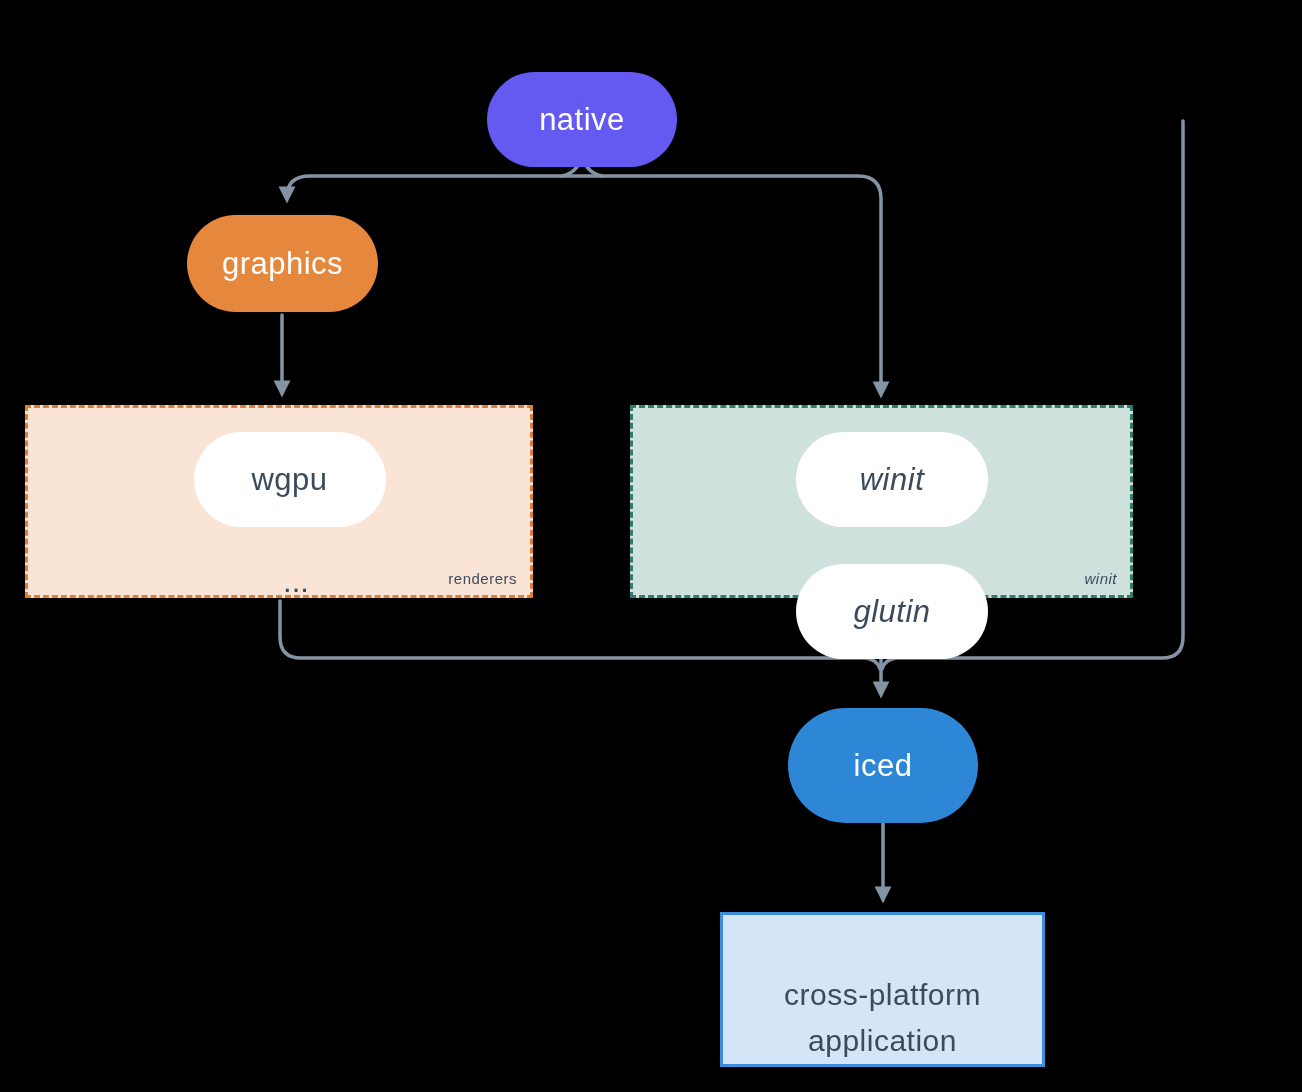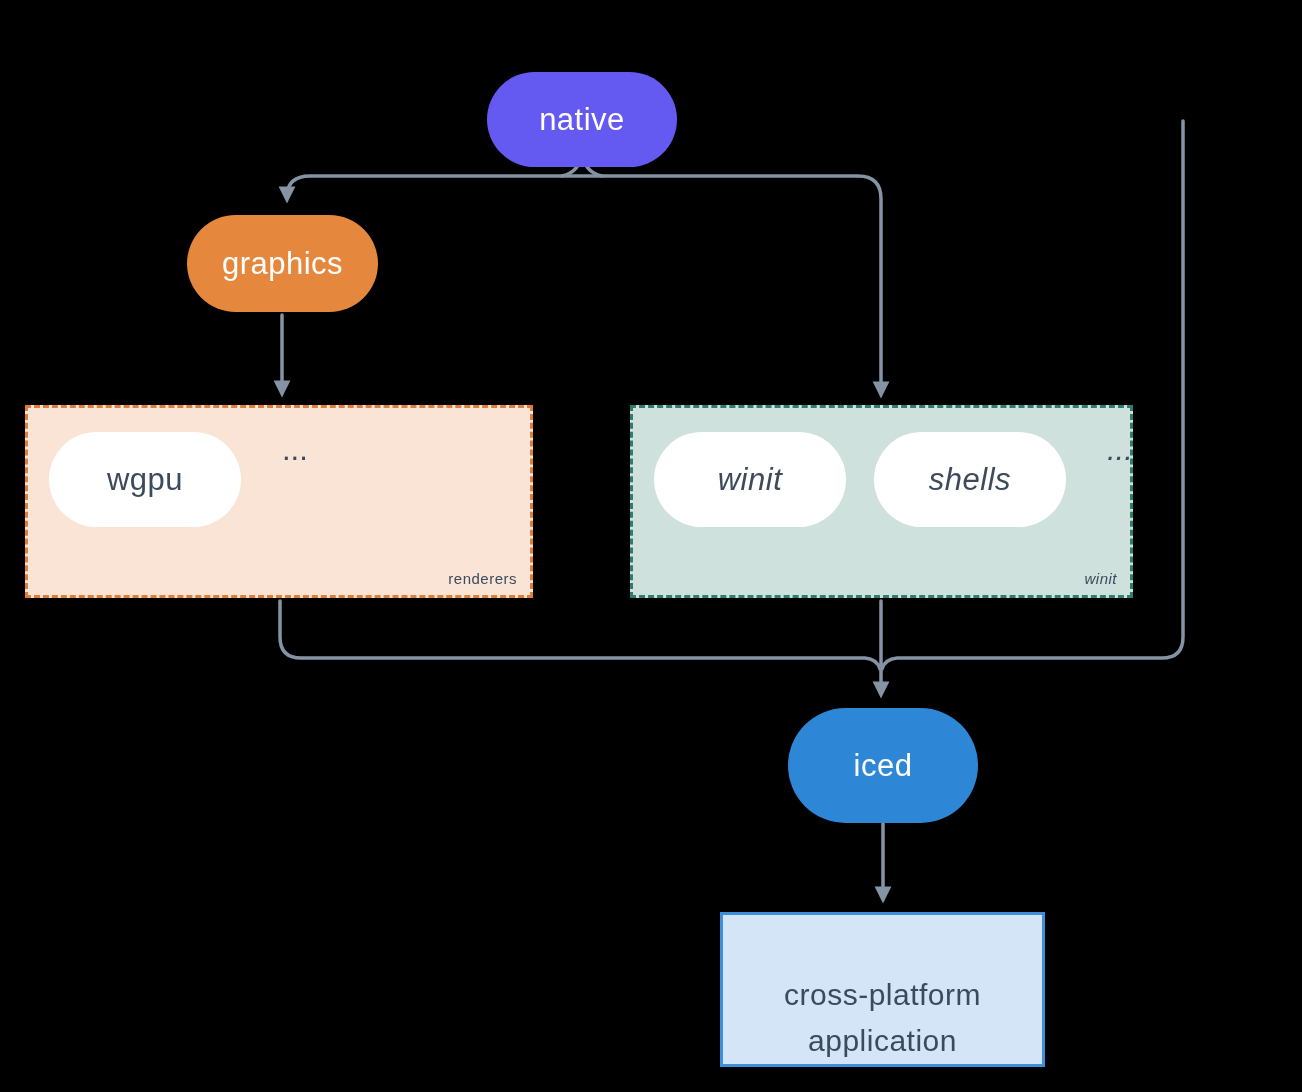--- a/index.html
+++ b/index.html
@@ -49,23 +49,24 @@
   .group-renderers {
     background: var(--renderers-bg, #fae4d6);
     border: 3px dashed var(--renderers-border, #e07d36);
   }
   .group-shells {
     background: var(--shells-bg, #cfe1dc);
     border: 3px dashed var(--shells-border, #2e7d6f);
   }
   .group-row {
     display: flex;
-    align-items: flex-start;
-    gap: 28px;
+    align-items: center;
+    gap: 37px;
     padding: 24px 0 0 21px;
+    flex-direction: column;
   }
   .group-pill {
     position: static;
     width: 192px;
     height: 95px;
     flex: 0 0 auto;
   }
   .ellipsis {
     color: var(--node-text-dark, #3b4b5c);
     font-size: 31px;
@@ -143,21 +144,21 @@
     </div>
     <div class="group-label">renderers</div>
   </div>
 
   <div class="group group-shells" style="left:630px; top:405px; width:503px; height:193px;font-style:italic;">
     <div class="group-row">
       <div class="pill pill-white group-pill">
         <span>winit</span>
       </div>
       <div class="pill pill-white group-pill">
-        <span>shells</span>
+        <span>glutin</span>
       </div>
       <div class="ellipsis">...</div>
     </div>
     <div class="group-label">winit</div>
   </div>
 
   <div class="pill pill-blue" style="left:788px; top:708px; width:190px; height:115px;">
     <span>iced</span>
   </div>
 

